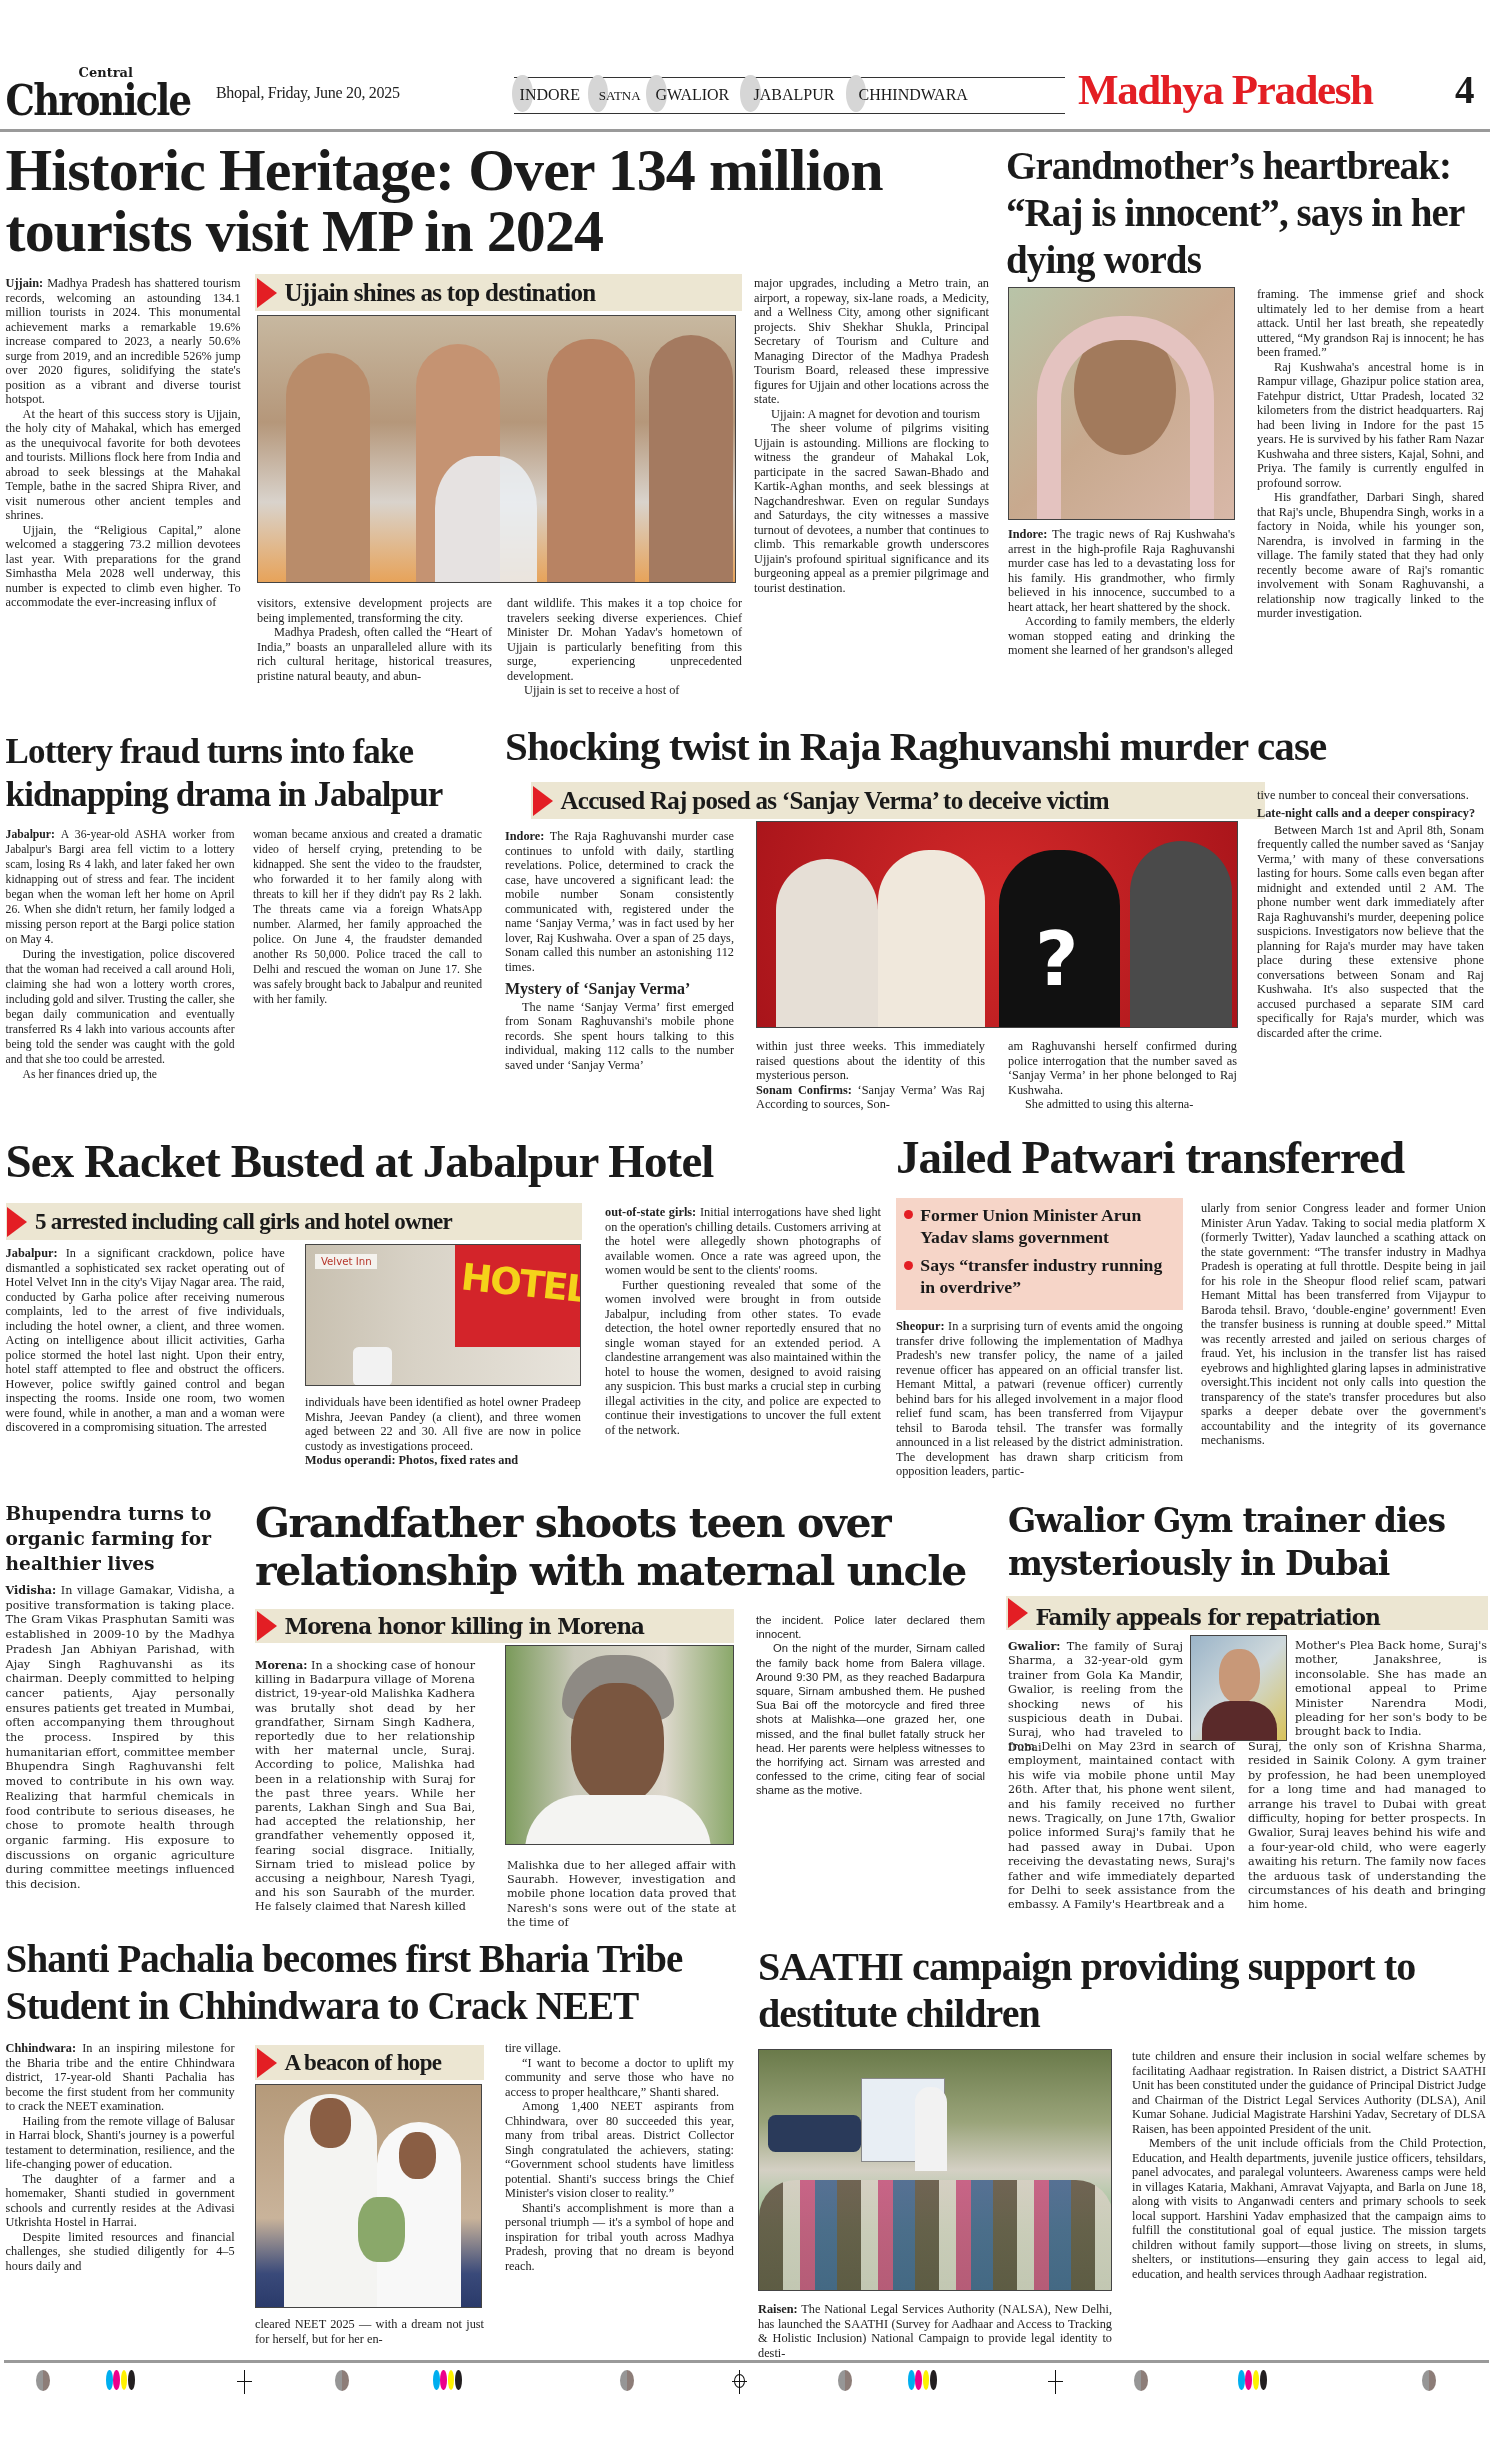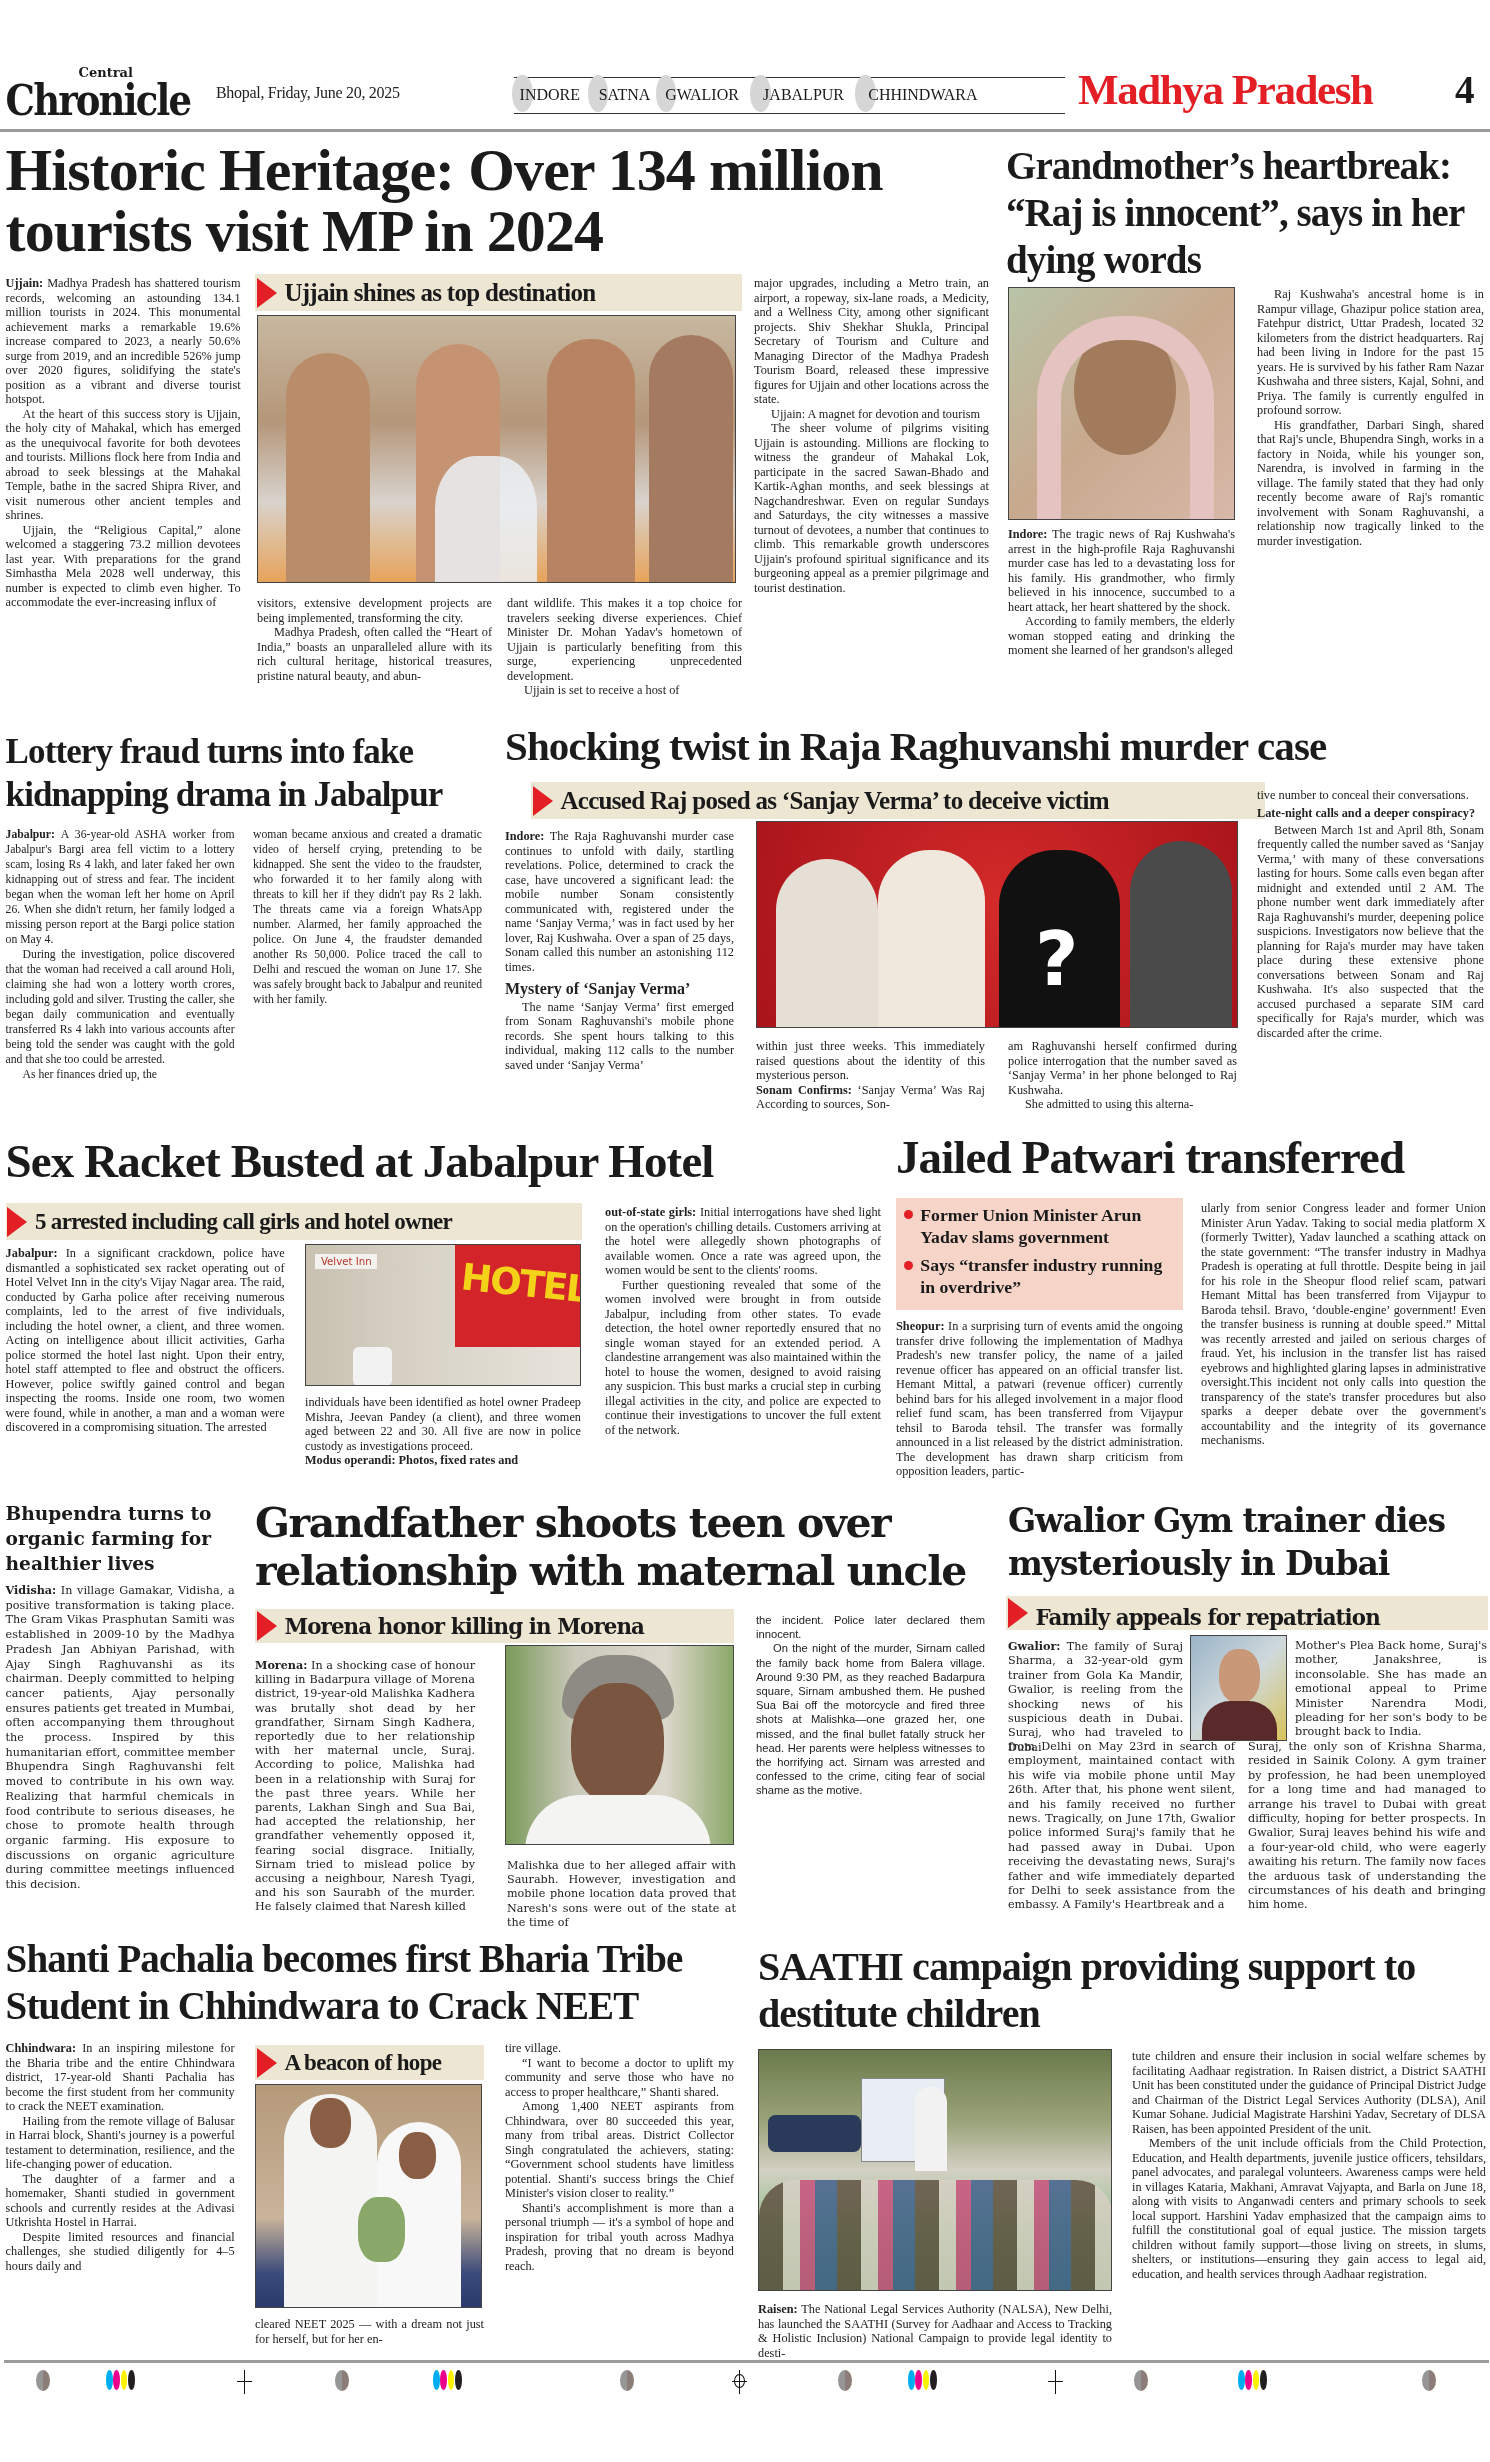--- a/index.html
+++ b/index.html
@@ -26,21 +26,21 @@
     <span class="abs" style="left:0;top:11.2px;font-family:'DejaVu Serif',serif;font-size:37px;font-weight:bold;letter-spacing:-1.9px;transform:scaleY(1.15);transform-origin:left top;">Chronicle</span>
   </div>
   <span class="abs" style="left:216px;top:28px;font-size:16px;color:#222;letter-spacing:-0.3px;">Bhopal, Friday, June 20, 2025</span>
   <div class="abs" style="left:514px;top:20.5px;width:551px;height:37px;border-top:1.4px solid #333;border-bottom:1.4px solid #333;display:flex;align-items:center;">
     <div style="position:relative;padding:0 11.2px 0 5.6px;">
       <span class="abs" style="left:-1.9px;top:-11.2px;width:20.5px;height:37px;border-radius:50%;background:#d6d6d6;z-index:0;"></span>
       <span style="position:relative;font-size:16px;z-index:1;">INDORE</span>
     </div>
     <div style="position:relative;padding:0 11.2px 0 7.5px;">
       <span class="abs" style="left:-3.7px;top:-11.2px;width:20.5px;height:37px;border-radius:50%;background:#d6d6d6;"></span>
-      <span style="position:relative;font-size:16px;">SATNA</span>
+      <span style="position:relative;font-size:13px;">SATNA</span>
     </div>
     <div style="position:relative;padding:0 11.2px 0 3.7px;">
       <span class="abs" style="left:-5.6px;top:-11.2px;width:20.5px;height:37px;border-radius:50%;background:#d6d6d6;"></span>
       <span style="position:relative;font-size:16px;">GWALIOR</span>
     </div>
     <div style="position:relative;padding:0 11.2px 0 13px;">
       <span class="abs" style="left:0;top:-11.2px;width:20.5px;height:37px;border-radius:50%;background:#d6d6d6;"></span>
       <span style="position:relative;font-size:16px;">JABALPUR</span>
     </div>
     <div style="position:relative;padding:0 0 0 13px;">
@@ -90,20 +90,21 @@
 <div class="abs hl" style="left:1006px;top:142px;width:480px;font-size:39px;line-height:47px;">Grandmother’s heartbreak: “Raj is innocent”, says in her dying words</div>
 <div class="abs photo" style="left:1008px;top:287px;width:227px;height:233px;background:linear-gradient(135deg,#b8c4a8 0%,#c8a98e 50%,#d8b8a8 100%);">
   <div class="abs" style="left:65px;top:37px;width:102px;height:130px;border-radius:50%;background:#a27a5c;"></div>
   <div class="abs" style="left:28px;top:28px;width:177px;height:214px;border-radius:84px 84px 0 0;border:24px solid #e4c3c0;border-bottom:none;"></div>
 </div>
 <div class="abs body" style="left:1008px;top:527px;width:227px;">
   <p class="lead"><span class="dl">Indore:</span> <span>The tragic news of Raj Kushwaha's arrest in the high-profile Raja Raghuvanshi murder case has led to a devastating loss for his family. His grandmother, who firmly believed in his innocence, succumbed to a heart attack, her heart shattered by the shock.</span></p>
   <p>According to family members, the elderly woman stopped eating and drinking the moment she learned of her grandson's alleged</p>
 </div>
 <div class="abs body" style="left:1257px;top:287px;width:227px;">
+  <p class="lead">framing. The immense grief and shock ultimately led to her demise from a heart attack. Until her last breath, she repeatedly uttered, “My grandson Raj is innocent; he has been framed.”</p>
   <p>Raj Kushwaha's ancestral home is in Rampur village, Ghazipur police station area, Fatehpur district, Uttar Pradesh, located 32 kilometers from the district headquarters. Raj had been living in Indore for the past 15 years. He is survived by his father Ram Nazar Kushwaha and three sisters, Kajal, Sohni, and Priya. The family is currently engulfed in profound sorrow.</p>
   <p>His grandfather, Darbari Singh, shared that Raj's uncle, Bhupendra Singh, works in a factory in Noida, while his younger son, Narendra, is involved in farming in the village. The family stated that they had only recently become aware of Raj's romantic involvement with Sonam Raghuvanshi, a relationship now tragically linked to the murder investigation.</p>
 </div>
 
 <div class="abs hl" style="left:5.6px;top:730px;width:494px;font-size:35px;line-height:43px;">Lottery fraud turns into fake kidnapping drama in Jabalpur</div>
 <div class="abs body" style="left:5.6px;top:827px;width:229px;font-size:11.7px;line-height:15px;">
   <p class="lead"><span class="dl">Jabalpur:</span> <span>A 36-year-old ASHA worker from Jabalpur's Bargi area fell victim to a lottery scam, losing Rs 4 lakh, and later faked her own kidnapping out of stress and fear. The incident began when the woman left her home on April 26. When she didn't return, her family lodged a missing person report at the Bargi police station on May 4.</span></p>
   <p>During the investigation, police discovered that the woman had received a call around Holi, claiming she had won a lottery worth crores, including gold and silver. Trusting the caller, she began daily communication and eventually transferred Rs 4 lakh into various accounts after being told the sender was caught with the gold and that she too could be arrested.</p>
   <p>As her finances dried up, the</p>
 </div>

